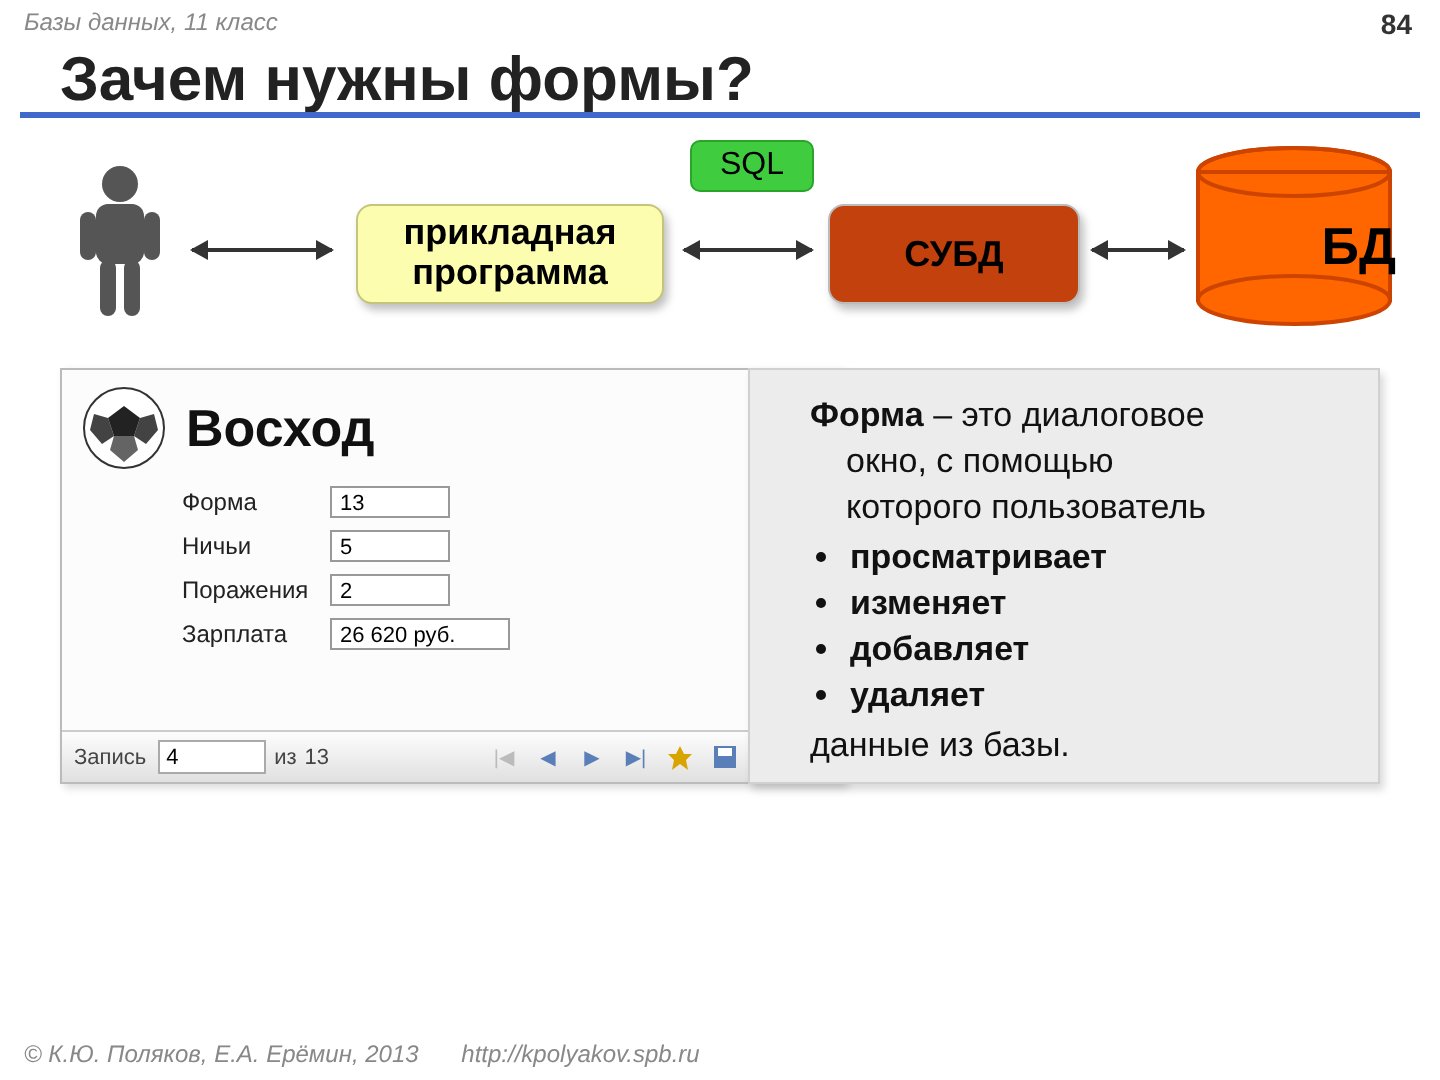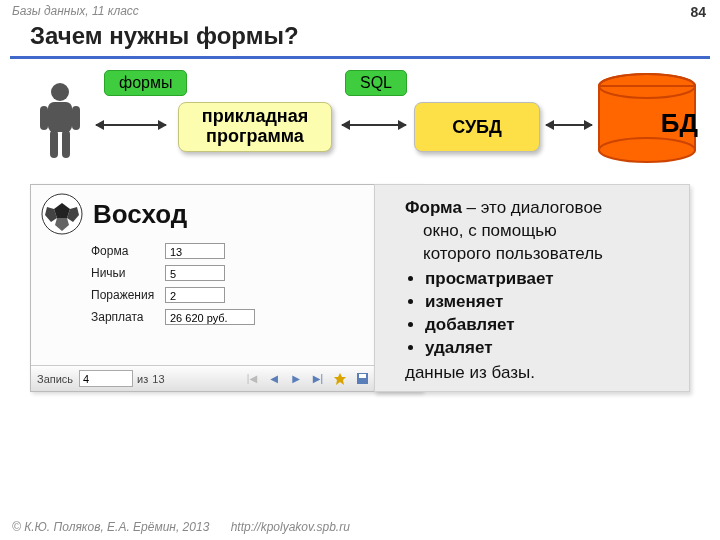--- a/index.html
+++ b/index.html
@@ -24,21 +24,21 @@
     top: 4px;
     right: 14px;
     font-size: 14px;
     font-weight: bold;
     color: #333;
   }
   .title {
     position: absolute;
     top: 22px;
     left: 30px;
-    font-size: 24px;
+    font-size: 31px;
     font-weight: bold;
     color: #222;
   }
   .title-underline {
     position: absolute;
     top: 56px;
     left: 10px;
     right: 10px;
     height: 3px;
     background: #4169cc;
@@ -91,21 +91,21 @@
     border: 1px solid #c4c47a;
     flex-direction: column;
     line-height: 1.1;
     padding: 4px;
   }
   .dbms-box {
     left: 384px;
     top: 36px;
     width: 126px;
     height: 50px;
-    background: #fde047;
+    background: #c2410c;
     border: 1px solid #bbb;
     font-weight: bold;
   }
   .db-cyl {
     position: absolute;
     left: 566px;
     top: 6px;
     width: 102px;
     height: 92px;
   }
@@ -269,21 +269,20 @@
 <div class="diagram">
   <svg class="person-icon" viewBox="0 0 48 78">
     <circle cx="24" cy="10" r="9" fill="#555"></circle>
     <rect x="12" y="20" width="24" height="30" rx="6" fill="#555"></rect>
     <rect x="4" y="24" width="8" height="24" rx="4" fill="#555"></rect>
     <rect x="36" y="24" width="8" height="24" rx="4" fill="#555"></rect>
     <rect x="14" y="48" width="8" height="28" rx="4" fill="#555"></rect>
     <rect x="26" y="48" width="8" height="28" rx="4" fill="#555"></rect>
   </svg>
 
-  <div class="tag tag-green tag-forms">формы</div>
   <div class="tag tag-green tag-sql">SQL</div>
 
   <div class="arrow arrow1"></div>
   <div class="box app-box">
     <span>прикладная</span>
     <span>программа</span>
   </div>
   <div class="arrow arrow2"></div>
   <div class="box dbms-box">СУБД</div>
   <div class="arrow arrow3"></div>

